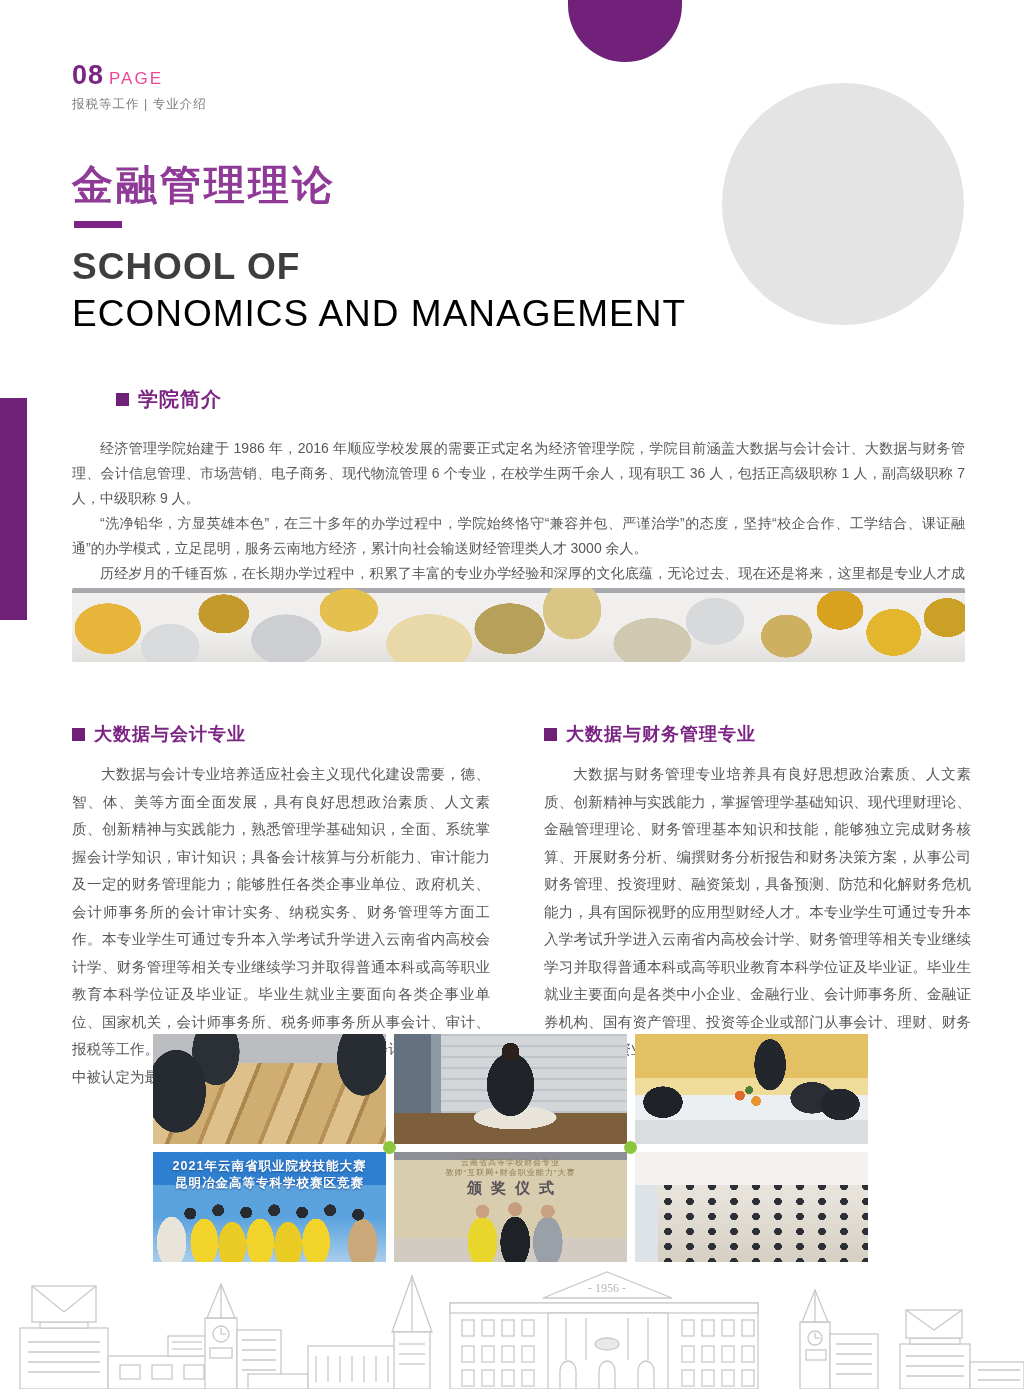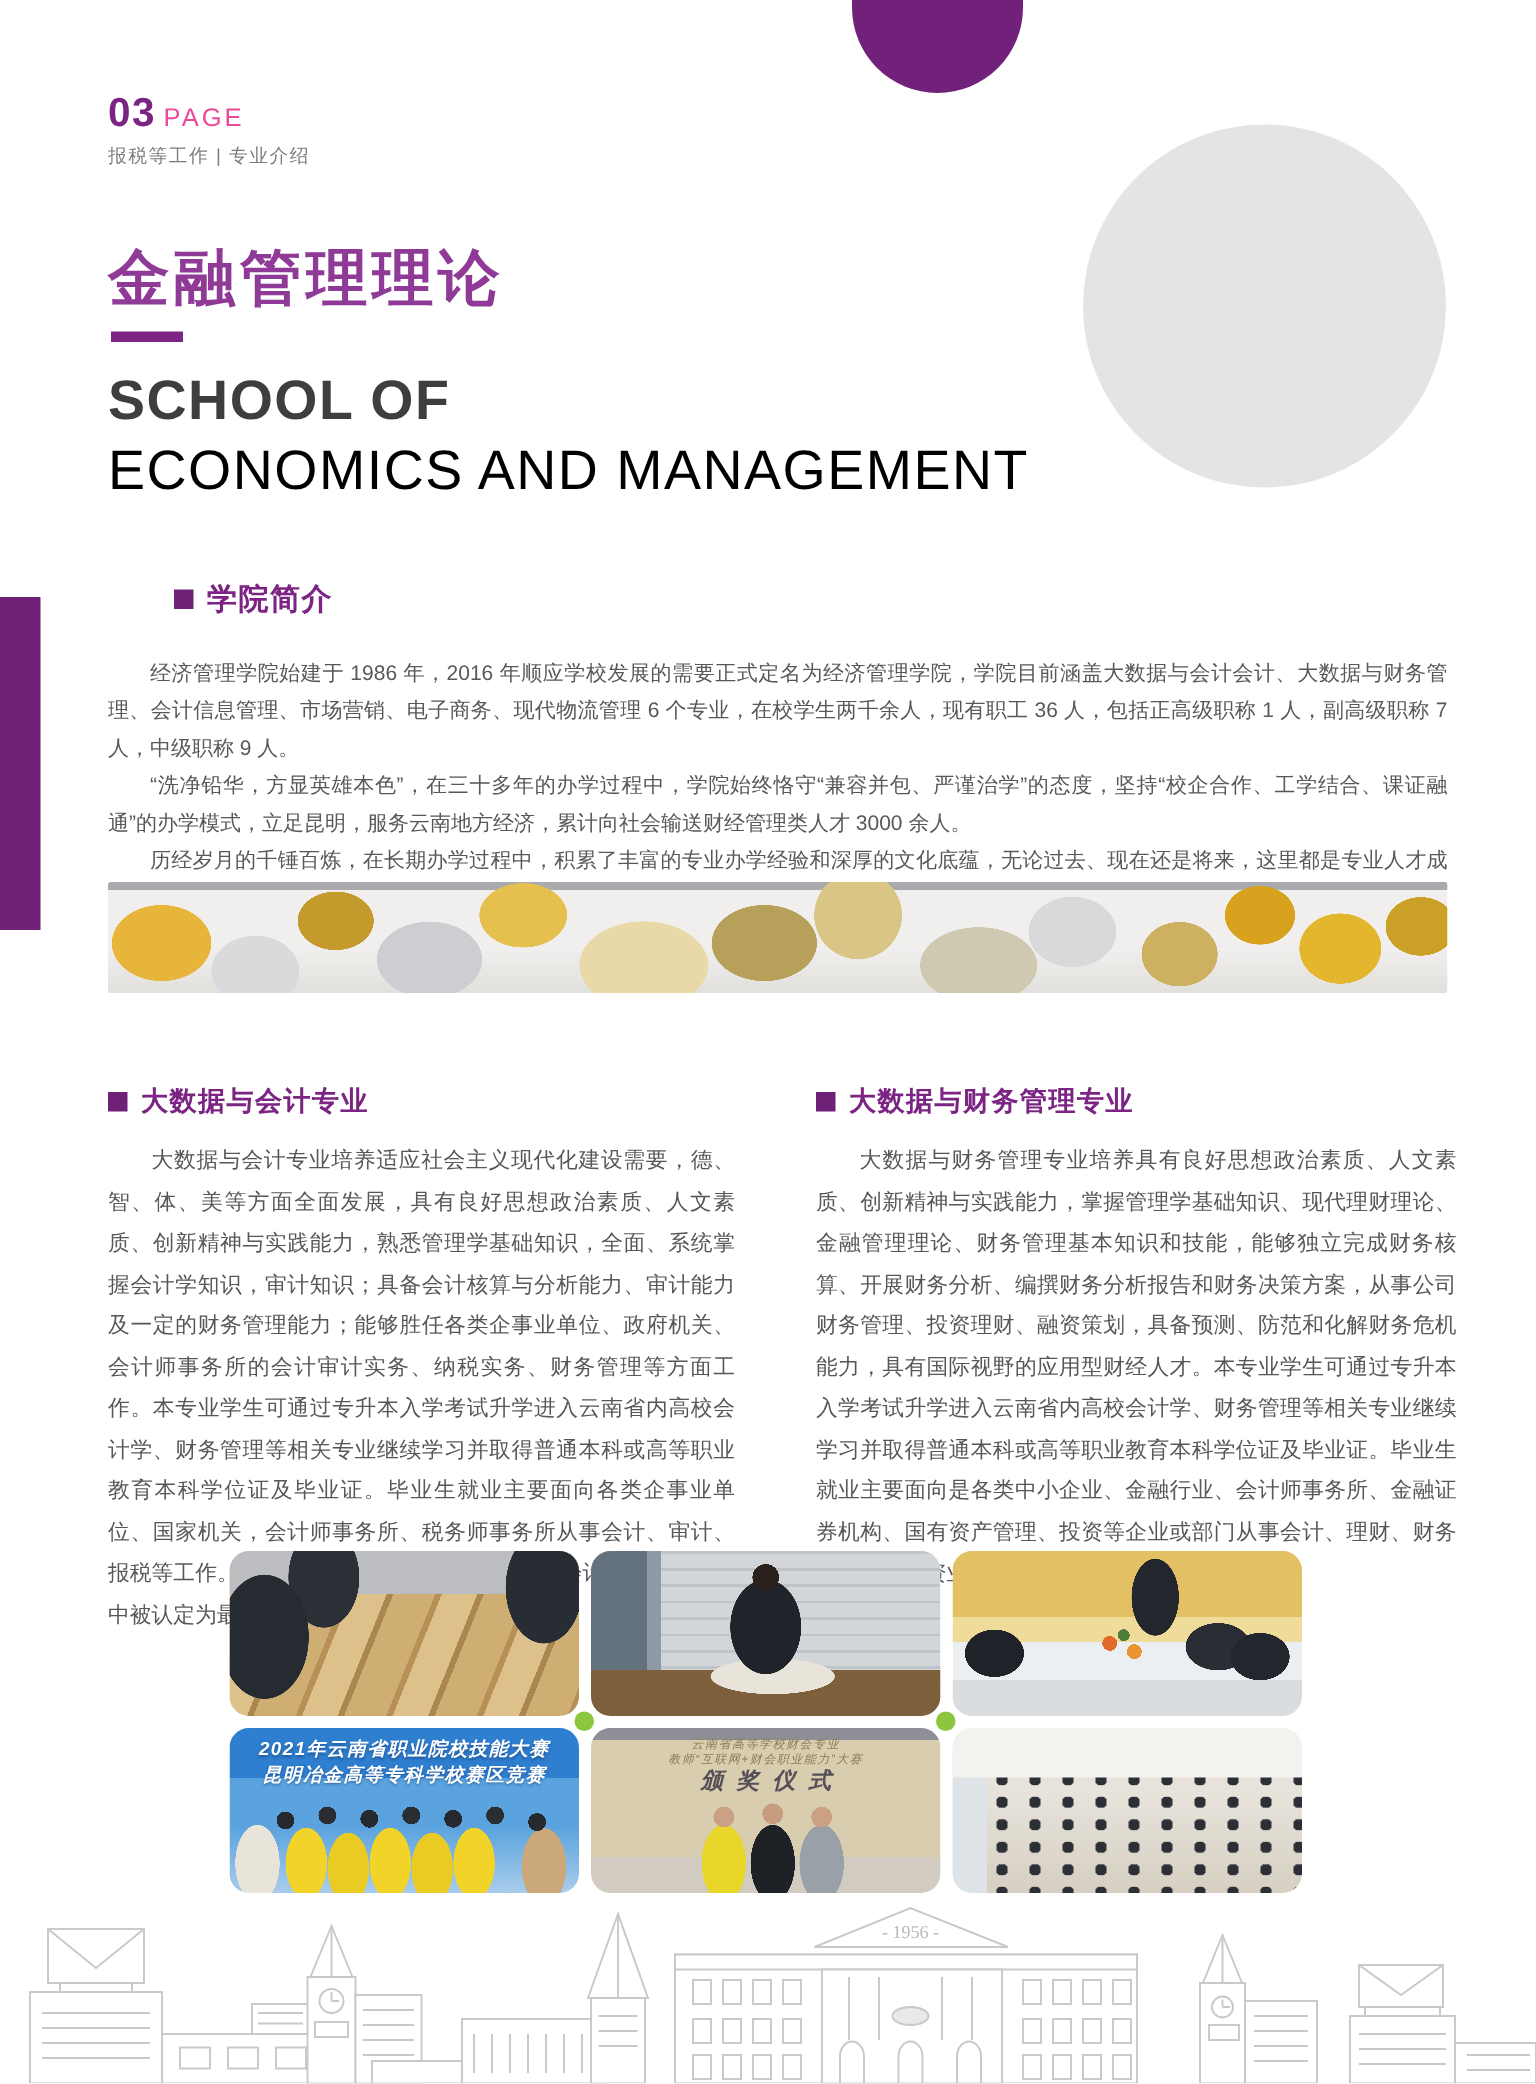--- a/index.html
+++ b/index.html
@@ -62,21 +62,21 @@
   .col{position:absolute;}
   .col1{left:72px;top:722px;width:418px;}
   .col2{left:544px;top:722px;width:427px;}
   .col .sec-head .t{font-size:18px;}
   .col .body{margin-top:15px;font-size:14.5px;line-height:27.5px;color:#58565a;
       text-align:justify;text-indent:2em;}
 
   
   .grid{position:absolute;left:153px;top:1034px;width:715px;
       display:grid;grid-template-columns:repeat(3,233px);grid-auto-rows:110px;gap:8px;}
-  .photo{border-radius:13px;position:relative;overflow:hidden;font-style:italic;}
+  .photo{border-radius:0;position:relative;overflow:hidden;}
   .photo.p1{background:
       radial-gradient(ellipse 30px 42px at 10% 52%, #262a31 0 98%, transparent 99%),
       radial-gradient(circle 9px at 10% 24%, #c69a76 0 98%, transparent 99%),
       radial-gradient(ellipse 24px 34px at 27% 16%, #2b2f36 0 98%, transparent 99%),
       radial-gradient(ellipse 26px 38px at 90% 22%, #282c33 0 98%, transparent 99%),
       linear-gradient(180deg,#bcbdc1 0 26%,transparent 26%),
       repeating-linear-gradient(112deg,#cfae74 0 26px,#b69057 26px 30px,#dec08a 30px 52px,#a9874f 52px 56px);}
   .photo.p2{background:
       radial-gradient(circle 9px at 50% 16%, #2a211d 0 98%, transparent 99%),
       radial-gradient(ellipse 24px 32px at 50% 46%, #20242a 0 98%, transparent 99%),
@@ -145,21 +145,21 @@
 </head>
 <body>
 
 <div id="page">
 
   <div class="half-circle"></div>
   <div class="gray-circle"></div>
   <div class="left-bar"></div>
 
   <div class="pagehead">
-    <span class="pn">03</span><span class="pl">PAGE</span>
+    <span class="pn">08</span><span class="pl">PAGE</span>
     <div class="crumb">报税等工作 | 专业介绍</div>
   </div>
 
   <div class="title-cn">金融管理理论</div>
   <div class="title-rule"></div>
   <div class="title-en">
     <div class="l1">SCHOOL OF</div>
     <div class="l2">ECONOMICS AND MANAGEMENT</div>
   </div>
 

